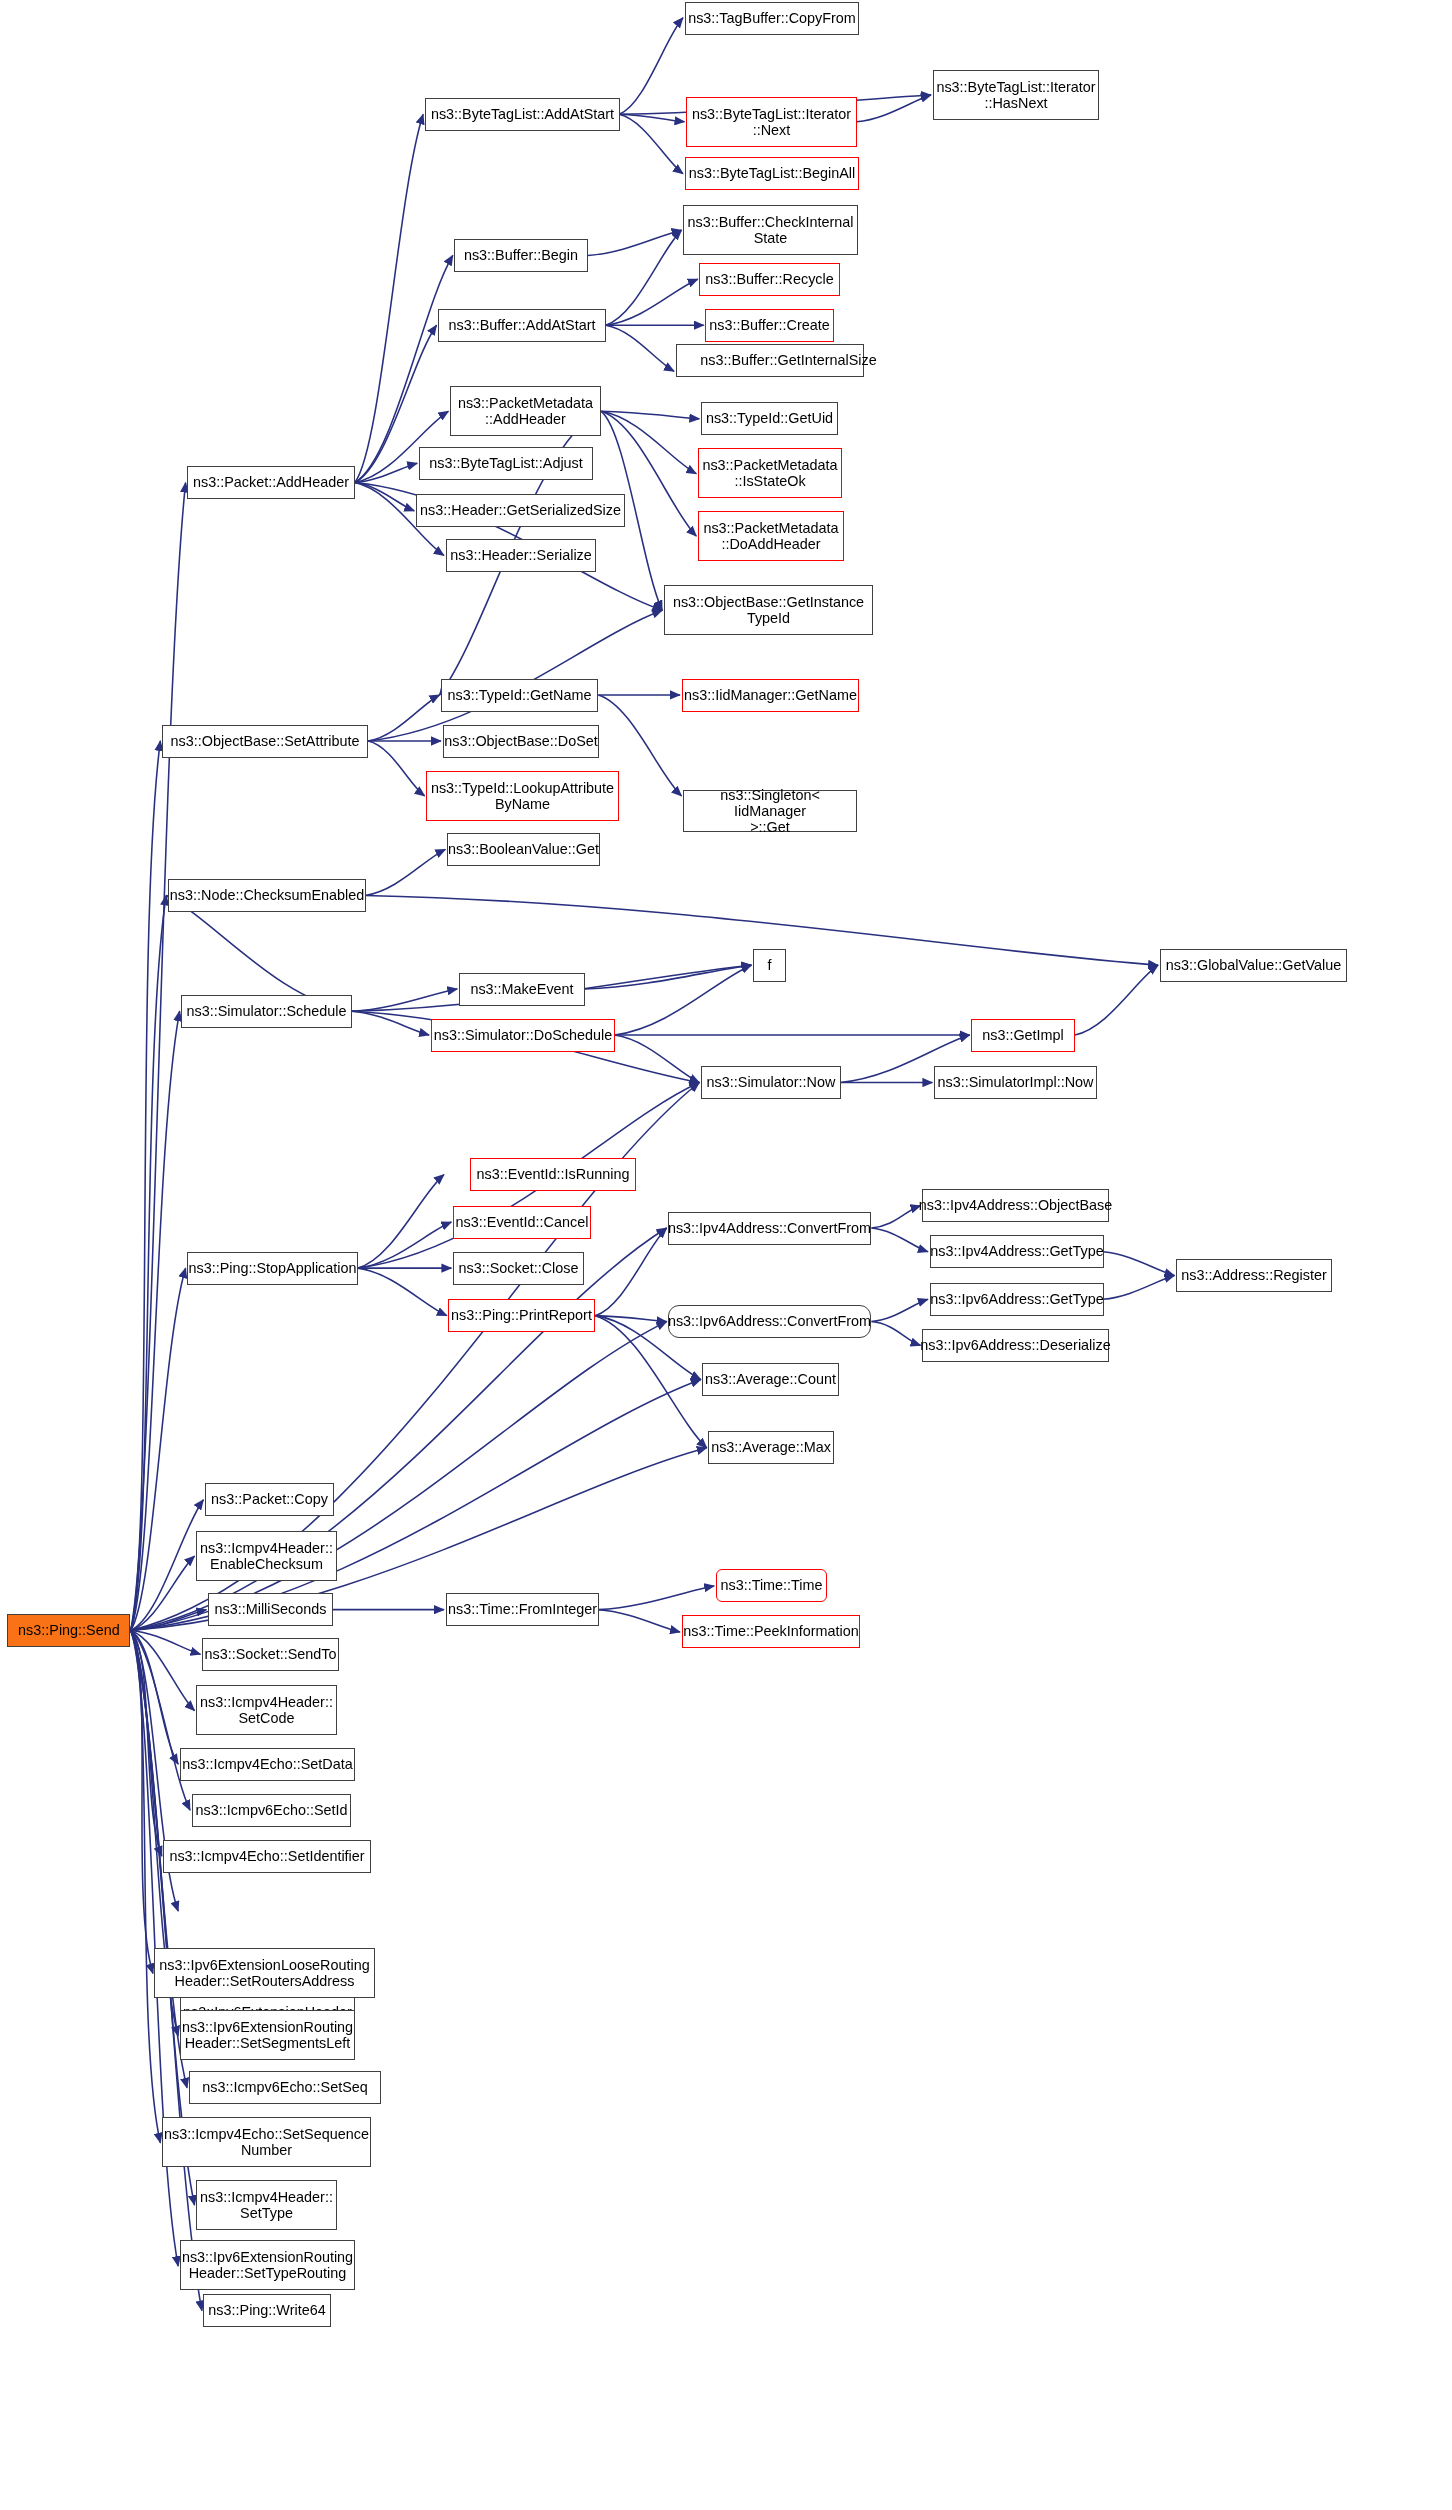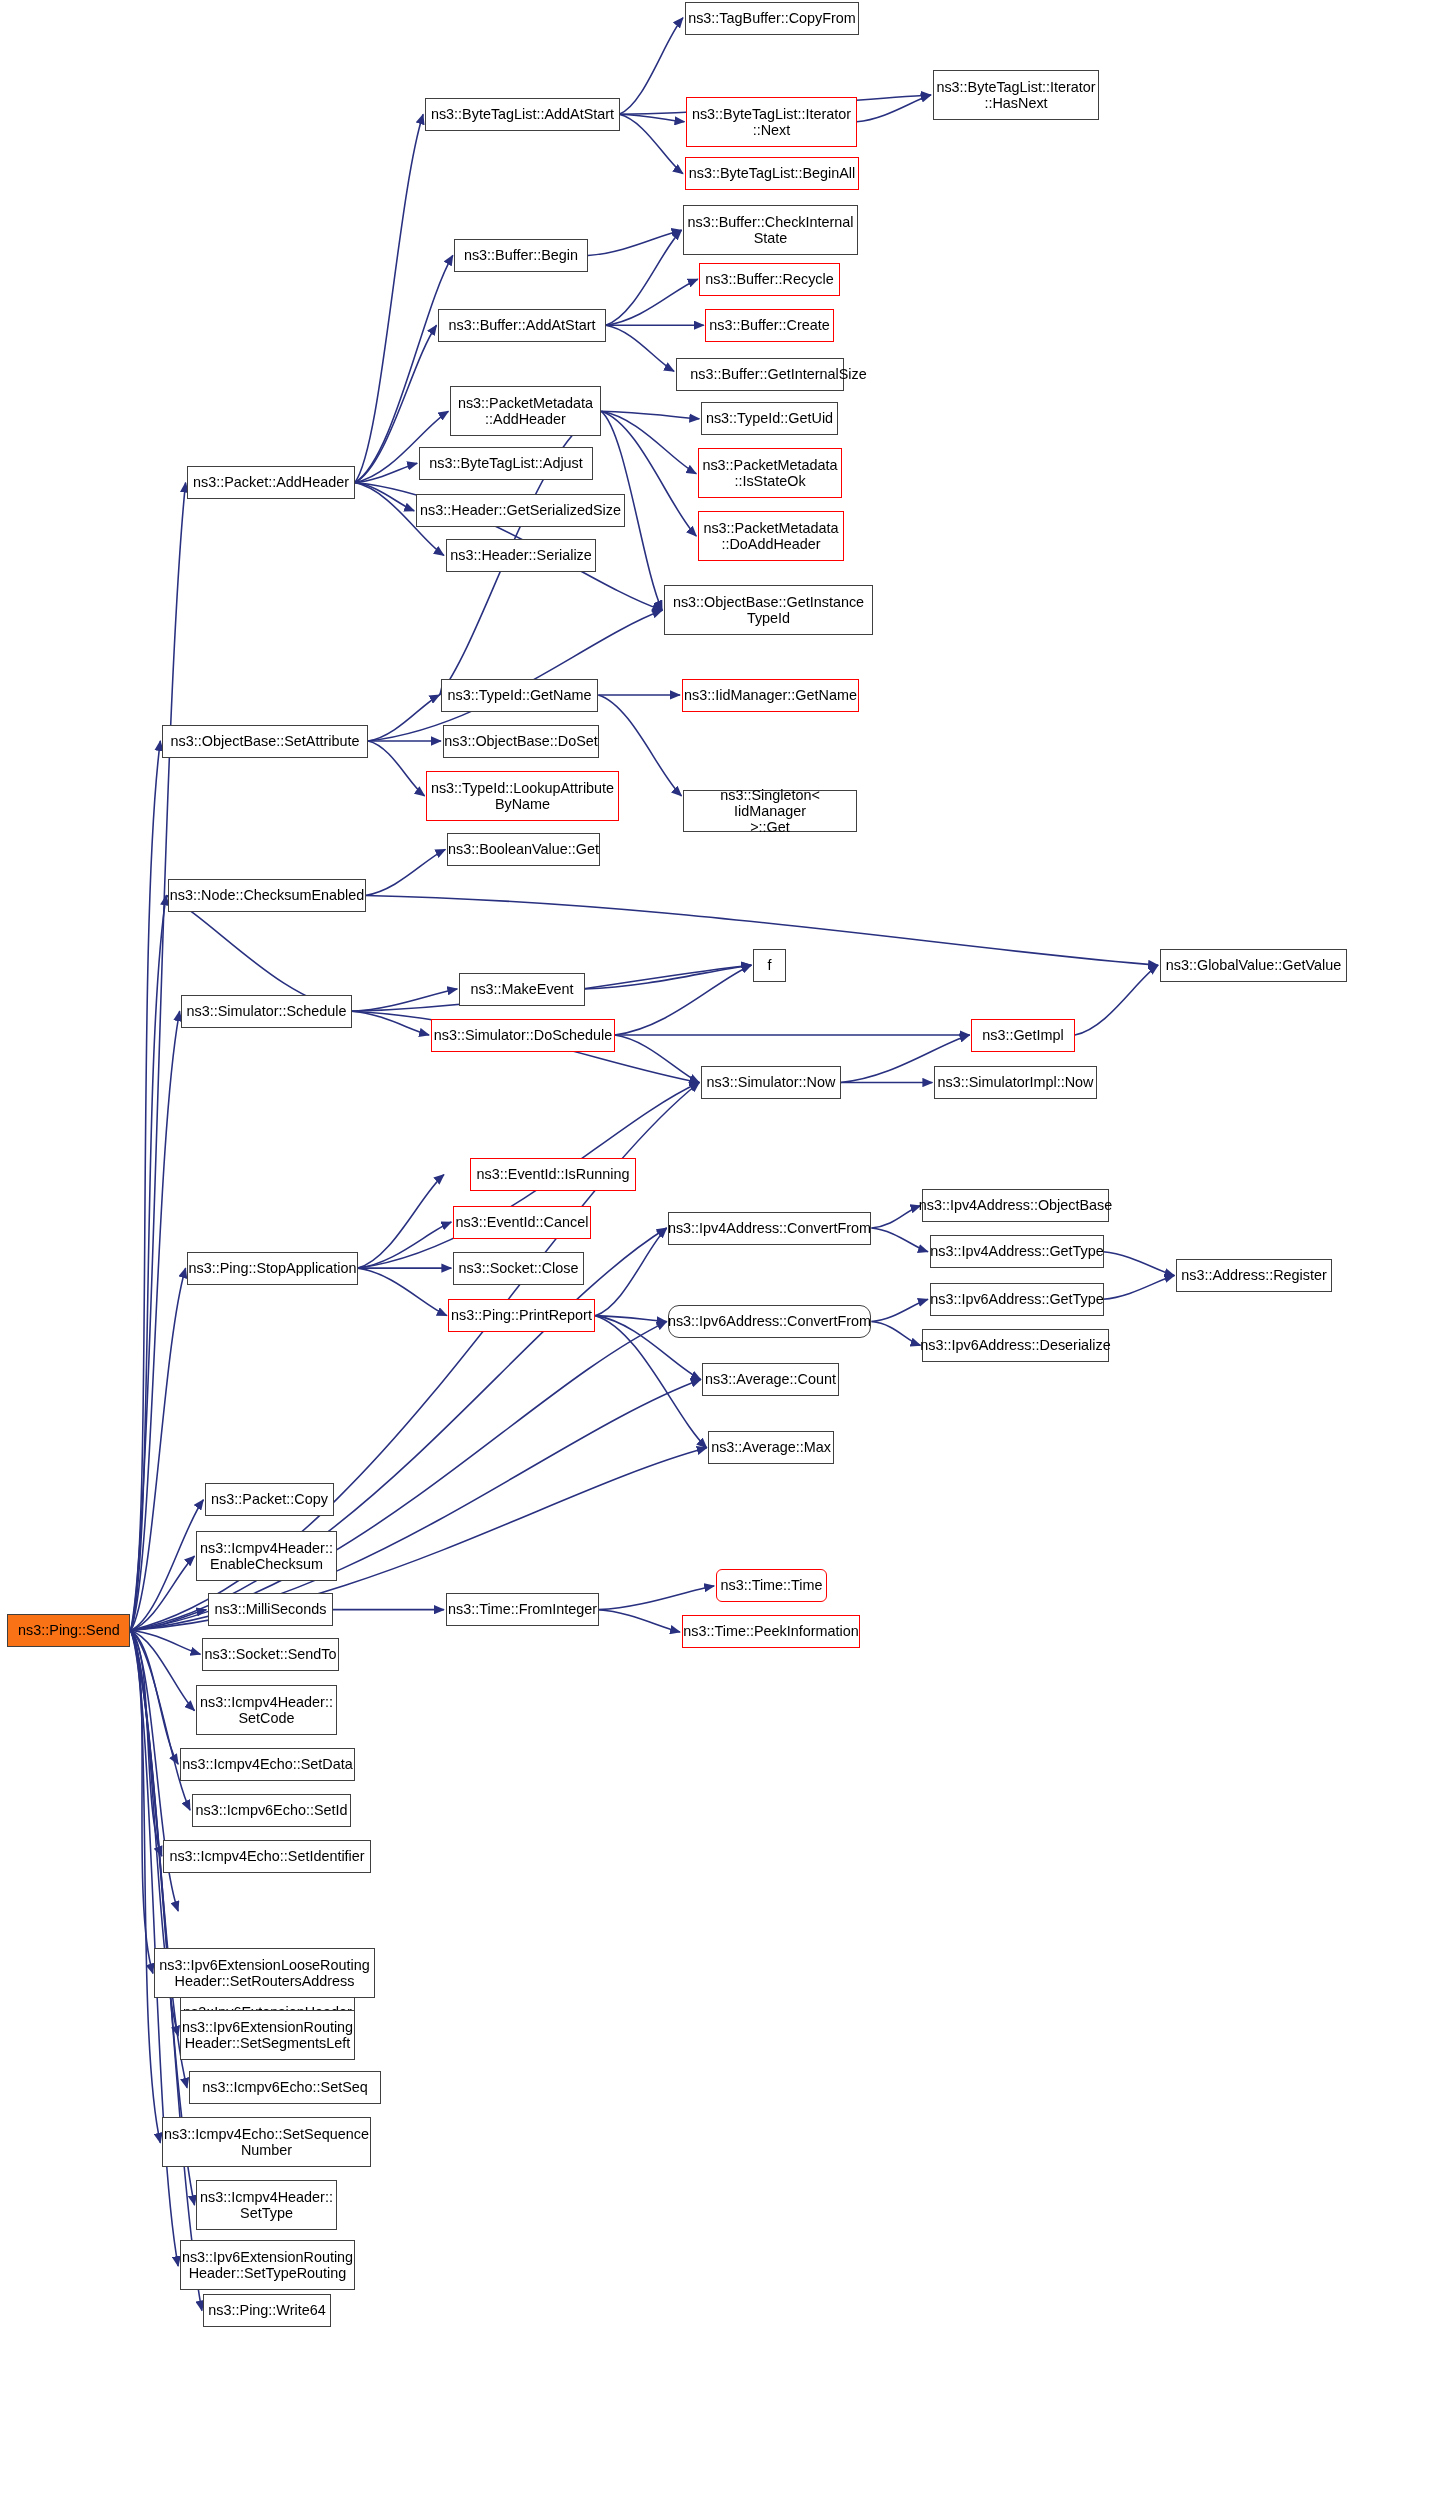--- a/index.html
+++ b/index.html
@@ -121,21 +121,21 @@
       <div class="node" style="left: 425px; top: 98px; width: 195px; height: 33px;">ns3::ByteTagList::AddAtStart</div>
       <div class="node red" style="left: 686px; top: 97px; width: 171px; height: 50px;">ns3::ByteTagList::Iterator
 ::Next</div>
       <div class="node red" style="left: 685px; top: 157px; width: 174px; height: 33px;">ns3::ByteTagList::BeginAll</div>
       <div class="node" style="left: 683px; top: 205px; width: 175px; height: 50px;">ns3::Buffer::CheckInternal
 State</div>
       <div class="node" style="left: 454px; top: 239px; width: 134px; height: 33px;">ns3::Buffer::Begin</div>
       <div class="node red" style="left: 699px; top: 263px; width: 141px; height: 33px;">ns3::Buffer::Recycle</div>
       <div class="node" style="left: 438px; top: 309px; width: 168px; height: 33px;">ns3::Buffer::AddAtStart</div>
       <div class="node red" style="left: 705px; top: 309px; width: 129px; height: 33px;">ns3::Buffer::Create</div>
-      <div class="node" style="left: 676px; top: 358px; width: 168px; height: 33px; padding-left: 40px;">ns3::Buffer::GetInternalSize</div>
+      <div class="node" style="left: 676px; top: 344px; width: 188px; height: 33px; padding-left: 40px;">ns3::Buffer::GetInternalSize</div>
       <div class="node" style="left: 450px; top: 386px; width: 151px; height: 50px;">ns3::PacketMetadata
 ::AddHeader</div>
       <div class="node" style="left: 701px; top: 402px; width: 137px; height: 33px;">ns3::TypeId::GetUid</div>
       <div class="node red" style="left: 698px; top: 448px; width: 144px; height: 50px;">ns3::PacketMetadata
 ::IsStateOk</div>
       <div class="node" style="left: 419px; top: 447px; width: 174px; height: 33px;">ns3::ByteTagList::Adjust</div>
       <div class="node" style="left: 187px; top: 466px; width: 168px; height: 33px;">ns3::Packet::AddHeader</div>
       <div class="node" style="left: 416px; top: 494px; width: 209px; height: 33px;">ns3::Header::GetSerializedSize</div>
       <div class="node red" style="left: 698px; top: 511px; width: 146px; height: 50px;">ns3::PacketMetadata
 ::DoAddHeader</div>

